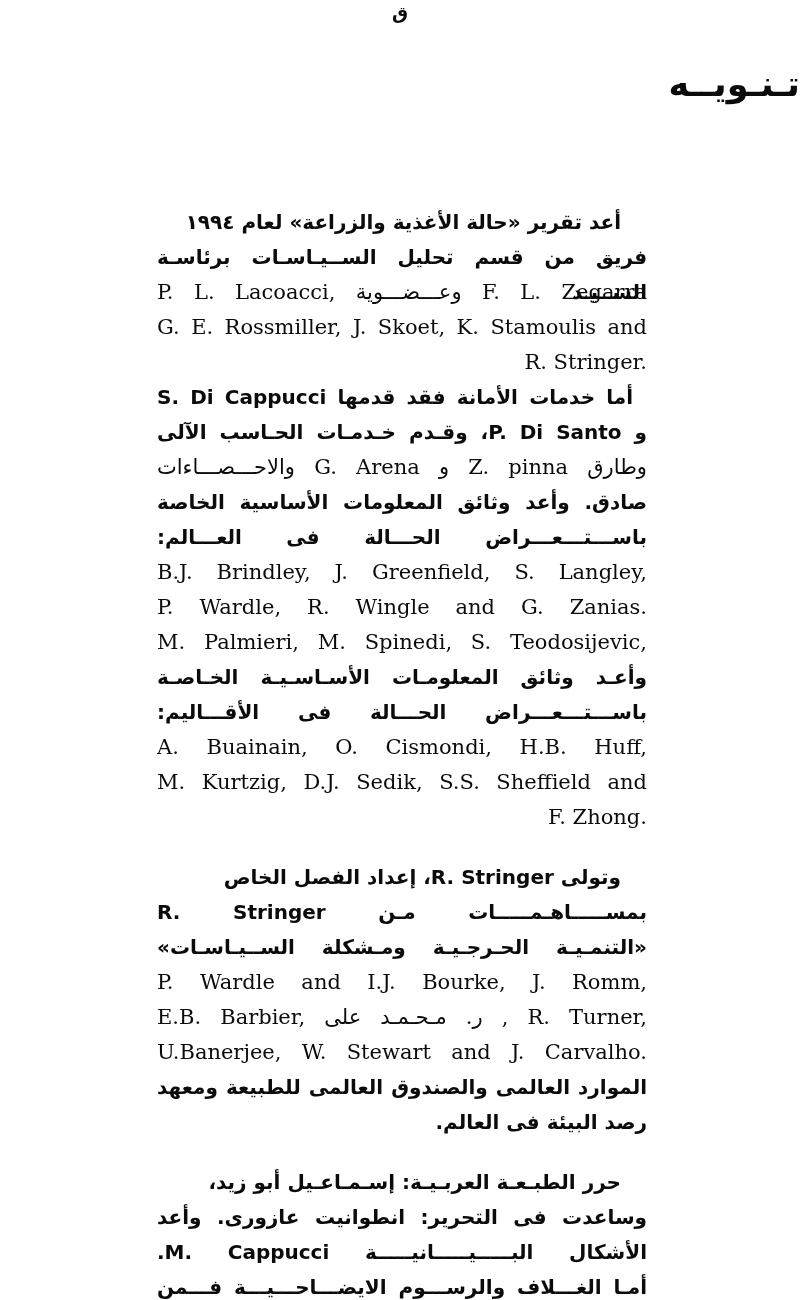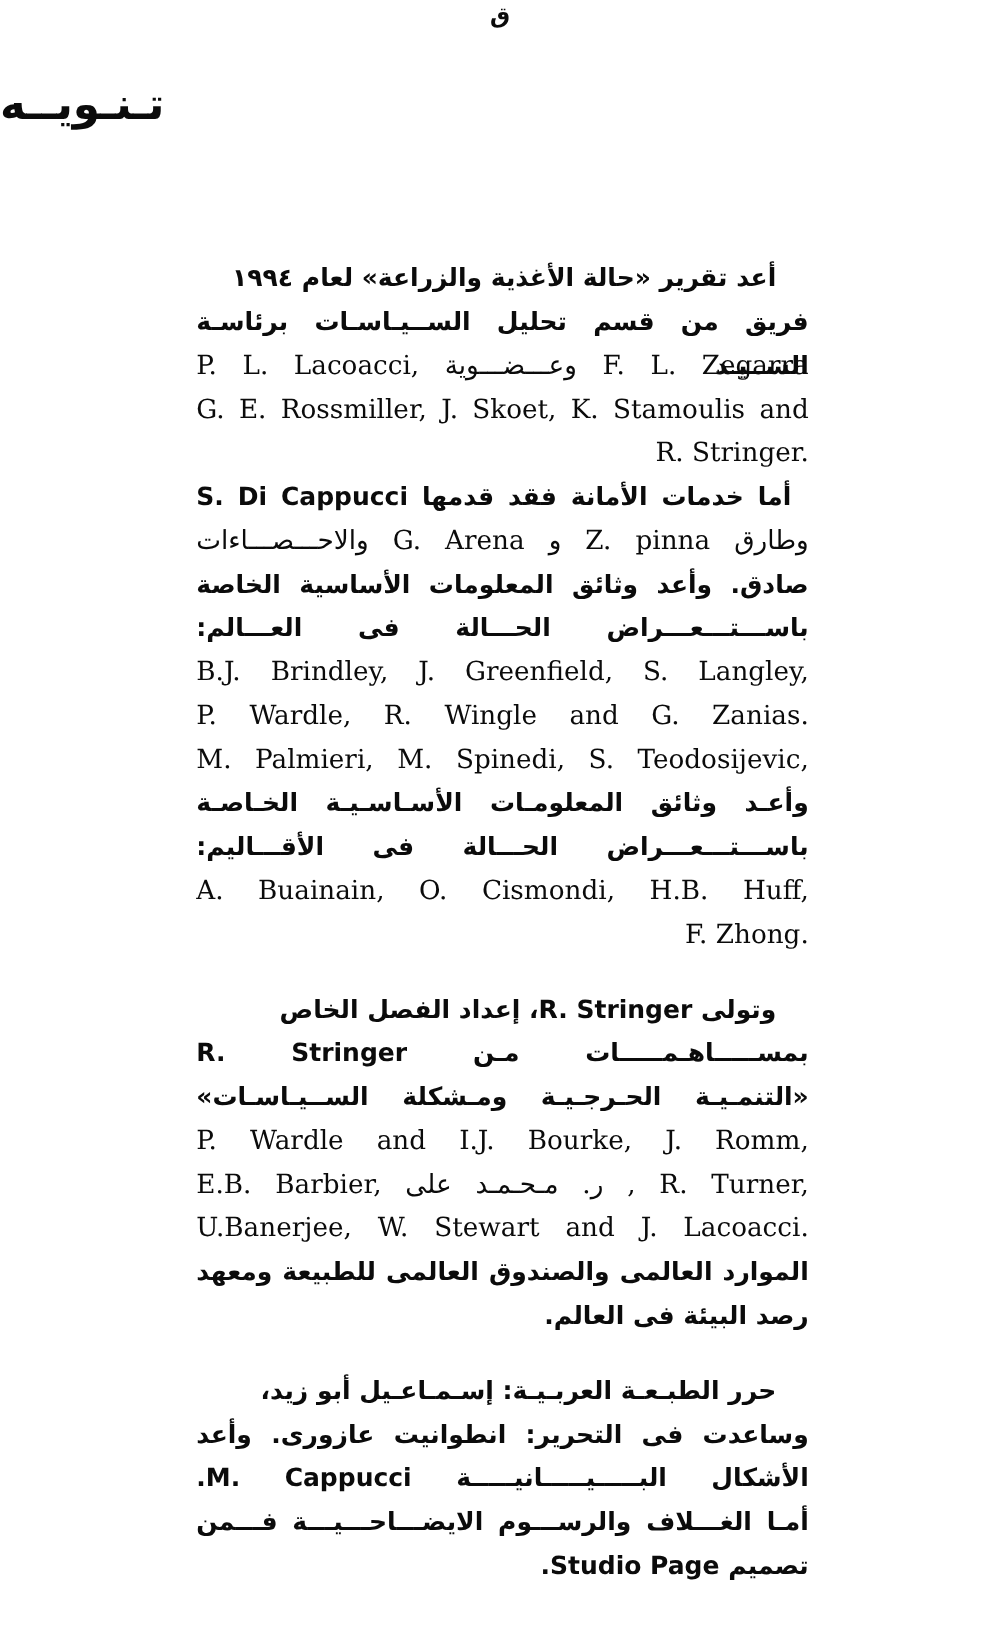--- a/index.html
+++ b/index.html
@@ -24,21 +24,21 @@
     font-family: "DejaVu Sans", sans-serif;
     font-weight: bold;
     font-size: 18px;
     line-height: 26px;
   }
   .page-title {
     position: absolute;
     top: 60px;
     left: 0;
     width: 800px;
-    text-align: left;
+    text-align: right;
     direction: rtl;
     font-family: "DejaVu Sans", sans-serif;
     font-weight: bold;
     font-size: 35px;
     line-height: 48px;
     letter-spacing: 1px;
   }
   .page-body {
     position: absolute;
     top: 180px;
@@ -80,36 +80,38 @@
 
   <div class="page-title">تـنـويــه</div>
 
   <div class="page-body">
       <div class="line rtl align-right indent" dir="rtl">أعد تقرير «حالة الأغذية والزراعة» لعام ١٩٩٤</div>
       <div class="line rtl align-justify" dir="rtl">فريق من قسم تحليل الســيـاسـات برئاسـة الســيـد</div>
       <div class="line ltr align-justify" dir="ltr">P. L. Lacoacci, وعـــضـــوية F. L. Zegarra</div>
       <div class="line ltr align-justify" dir="ltr">G. E. Rossmiller, J. Skoet, K. Stamoulis and</div>
       <div class="line ltr align-left" dir="ltr">R. Stringer.</div>
       <div class="line rtl align-justify indent-sm" dir="rtl">أما خدمات الأمانة فقد قدمها S. Di Cappucci</div>
+      <div class="line rtl align-justify" dir="rtl">و P. Di Santo، وقـدم خـدمـات الحـاسب الآلى</div>
       <div class="line ltr align-justify" dir="ltr">والاحـــصـــاءات G. Arena و Z. pinna وطارق</div>
       <div class="line rtl align-justify" dir="rtl">صادق. وأعد وثائق المعلومات الأساسية الخاصة</div>
       <div class="line rtl align-justify" dir="rtl">باســـتـــعـــراض الحـــالة فى العـــالم:</div>
       <div class="line ltr align-justify" dir="ltr">B.J. Brindley, J. Greenfield, S. Langley,</div>
       <div class="line ltr align-justify" dir="ltr">P. Wardle, R. Wingle and G. Zanias.</div>
       <div class="line ltr align-justify" dir="ltr">M. Palmieri, M. Spinedi, S. Teodosijevic,</div>
       <div class="line rtl align-justify" dir="rtl">وأعـد وثائق المعلومـات الأسـاسـيـة الخـاصـة</div>
       <div class="line rtl align-justify" dir="rtl">باســـتـــعـــراض الحـــالة فى الأقـــاليم:</div>
       <div class="line ltr align-justify" dir="ltr">A. Buainain, O. Cismondi, H.B. Huff,</div>
+      <div class="line ltr align-justify" dir="ltr">M. Kurtzig, D.J. Sedik, S.S. Sheffield and</div>
       <div class="line ltr align-left" dir="ltr">F. Zhong.</div>
       <div class="line rtl align-right indent" dir="rtl">وتولى R. Stringer، إعداد الفصل الخاص</div>
       <div class="line rtl align-justify" dir="rtl">بمســـــاهـمـــــات مـن R. Stringer</div>
       <div class="line rtl align-justify" dir="rtl">«التنمـيـة الحـرجـيـة ومـشكلة الســيـاسـات»</div>
       <div class="line ltr align-justify" dir="ltr">P. Wardle and I.J. Bourke, J. Romm,</div>
       <div class="line ltr align-justify" dir="ltr">E.B. Barbier, ر. مـحـمـد على , R. Turner,</div>
-      <div class="line ltr align-justify" dir="ltr">U.Banerjee, W. Stewart and J. Lacoacci.</div>
+      <div class="line ltr align-justify" dir="ltr">U.Banerjee, W. Stewart and J. Carvalho.</div>
       <div class="line rtl align-justify" dir="rtl">الموارد العالمى والصندوق العالمى للطبيعة ومعهد</div>
       <div class="line rtl align-right" dir="rtl">رصد البيئة فى العالم.</div>
       <div class="line rtl align-right indent" dir="rtl">حرر الطبـعـة العربـيـة: إسـمـاعـيل أبو زيد،</div>
       <div class="line rtl align-justify" dir="rtl">وساعدت فى التحرير: انطوانيت عازورى. وأعد</div>
       <div class="line rtl align-justify" dir="rtl">الأشكال البـــــيـــــانيـــــة M. Cappucci.</div>
       <div class="line rtl align-justify" dir="rtl">أمـا الغـــلاف والرســـوم الايضـــاحـــيـــة فـــمن</div>
       <div class="line rtl align-right" dir="rtl">تصميم Studio Page.</div>
     </div>
 </div>
 

